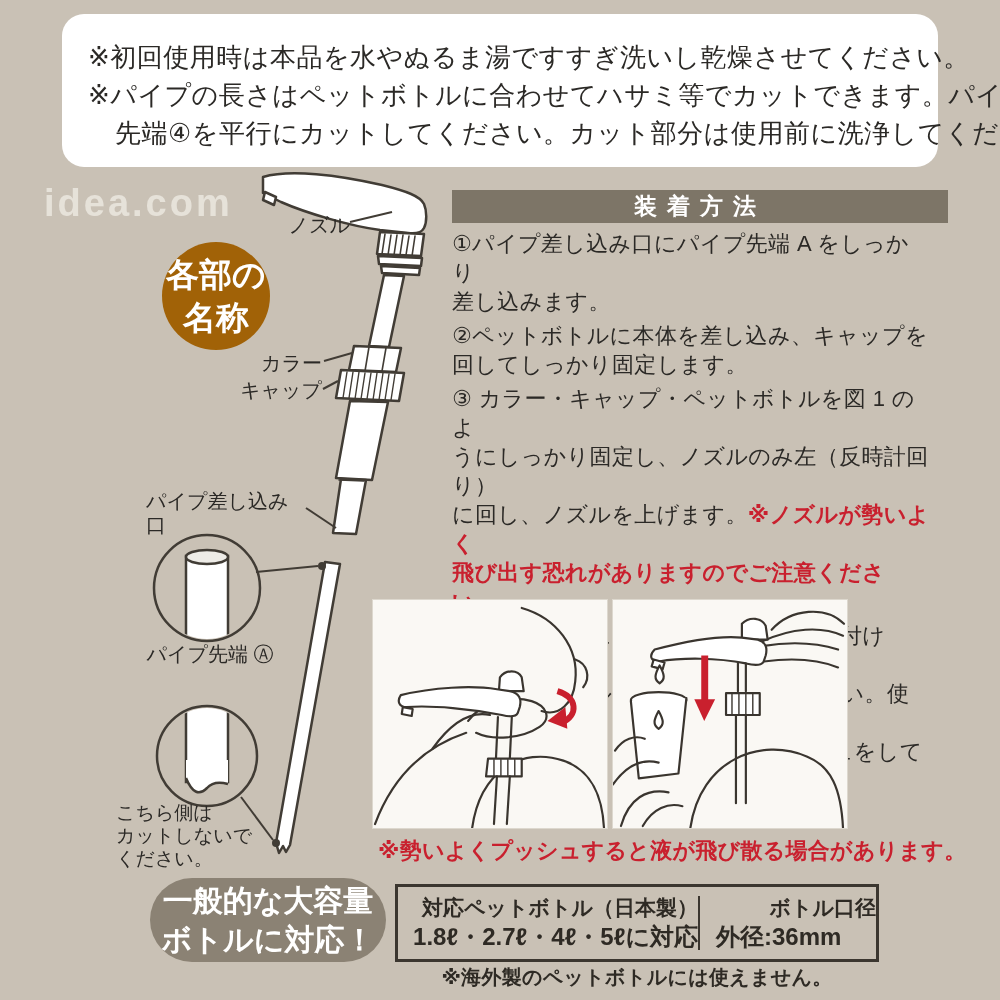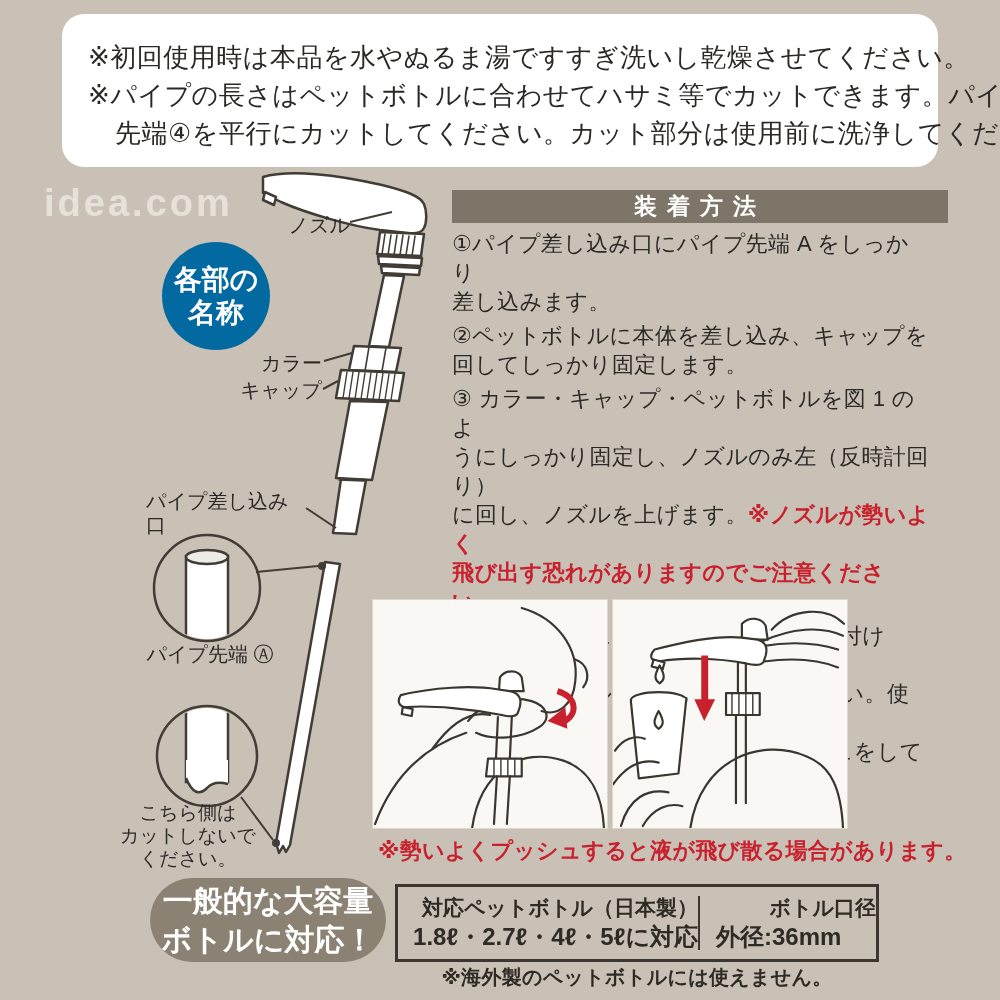--- a/index.html
+++ b/index.html
@@ -8,33 +8,33 @@
 
   
   .top-note{position:absolute;left:62px;top:14px;width:876px;height:153px;background:#ffffff;border-radius:22px;box-sizing:border-box;padding:24px 24px 0 26px;color:#2b2926;}
   .top-note .line{font-size:26px;line-height:38px;letter-spacing:.5px;white-space:nowrap;}
   .top-note .indent{padding-left:27px;}
 
   
   .watermark{position:absolute;left:44px;top:182px;font-size:38px;font-weight:bold;letter-spacing:3px;color:#ece8e0;opacity:.85;}
 
   
-  .parts-badge{position:absolute;left:162px;top:242px;width:108px;height:108px;border-radius:50%;background:#0369a1;color:#fff;display:flex;align-items:center;justify-content:center;text-align:center;font-size:28px;font-weight:bold;line-height:33px;white-space:pre-line;}
+  .parts-badge{position:absolute;left:162px;top:242px;width:108px;height:108px;border-radius:50%;background:#a16207;color:#fff;display:flex;align-items:center;justify-content:center;text-align:center;font-size:33px;font-weight:bold;line-height:43px;white-space:pre-line;}
 
   
   .diagram-svg{position:absolute;left:0;top:0;width:1000px;height:1000px;pointer-events:none;}
 
   
   .plabel{position:absolute;color:#2b2926;font-size:20px;line-height:24px;}
   .lbl-nozzle{left:280px;top:213px;width:70px;text-align:right;}
   .lbl-collar{left:260px;top:351px;width:62px;text-align:right;}
   .lbl-cap{left:232px;top:378px;width:90px;text-align:right;}
   .lbl-port{left:146px;top:489px;width:162px;}
   .lbl-tip{left:140px;top:642px;width:140px;text-align:center;}
-  .lbl-nocut{left:116px;top:801px;width:144px;text-align:center;font-size:19px;line-height:23px;white-space:pre-line;}
+  .lbl-nocut{left:116px;top:801px;width:144px;font-size:19px;line-height:23px;white-space:pre-line;}
 
   
   .howto-header{position:absolute;left:452px;top:190px;width:496px;height:33px;background:#7d7567;color:#ffffff;font-size:23px;font-weight:bold;letter-spacing:10px;display:flex;align-items:center;justify-content:center;}
   .steps{position:absolute;left:452px;top:229px;width:478px;color:#2b2926;}
   .steps p{margin:0 0 5px 0;font-size:22px;line-height:29px;letter-spacing:.4px;white-space:pre-line;}
   .warn-inline{color:#c9202e;font-weight:bold;}
 
   
   .fig{position:absolute;width:236px;height:230px;background:#faf8f4;border:1px solid #ddd8ce;box-sizing:border-box;}
   .fig1{left:372px;top:599px;}

